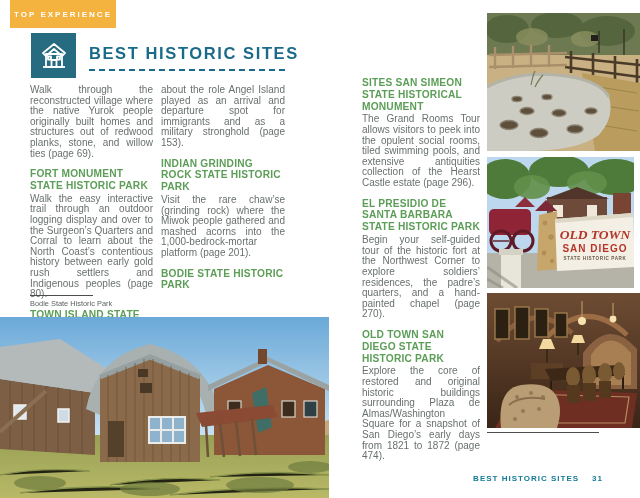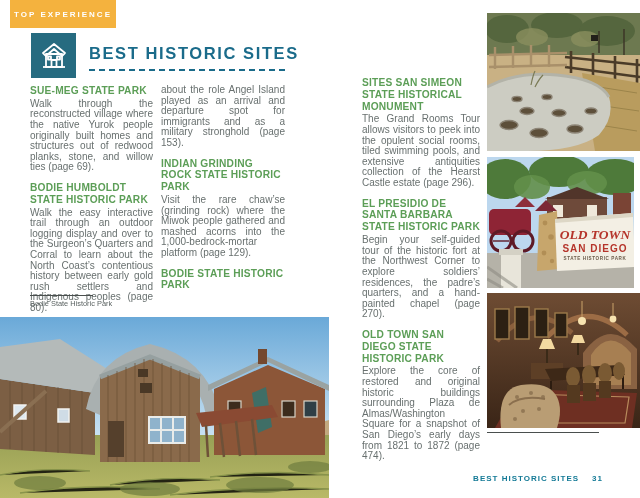--- a/index.html
+++ b/index.html
@@ -71,40 +71,39 @@
         <line x1="6" y1="28" x2="28" y2="28"></line>
       </g>
     </svg>
   </div>
 
   <h1 class="page-title">BEST HISTORIC SITES</h1>
   <div class="title-dashes"></div>
 
   <div class="col col1">
     <section>
-      <h2>SUE-MEG STATE PARK</h2>
       <p>Walk through the reconstructed village where the native Yurok people originally built homes and structures out of redwood planks, stone, and willow ties (page 69).</p>
     </section>
     <section>
-      <h2>BODIE HUMBOLDT STATE HISTORIC PARK</h2>
+      <h2>FORT MONUMENT STATE HISTORIC PARK</h2>
       <p>Walk the easy interactive trail through an outdoor logging display and over to the Surgeon’s Quarters and Corral to learn about the North Coast’s contentious history between early gold rush settlers and Indigenous peoples (page 80).</p>
     </section>
     <section>
       <h2>TOWN ISLAND STATE PARK</h2>
       <p>Visit the US Immigration Museum and artillery batteries to learn more</p>
     </section>
   </div>
 
   <div class="col col2">
     <section>
       <p>about the role Angel Island played as an arrival and departure spot for immigrants and as a military stronghold (page 153).</p>
     </section>
     <section>
       <h2>INDIAN GRINDING ROCK STATE HISTORIC PARK</h2>
-      <p>Visit the rare chaw’se (grinding rock) where the Miwok people gathered and mashed acorns into the 1,000-bedrock-mortar platform (page 129).</p>
+      <p>Visit the rare chaw’se (grinding rock) where the Miwok people gathered and mashed acorns into the 1,000-bedrock-mortar platform (page 201).</p>
     </section>
     <section>
       <h2>BODIE STATE HISTORIC PARK</h2>
     </section>
   </div>
 
   <div class="col col3">
     <section>
       <h2>SITES SAN SIMEON STATE HISTORICAL MONUMENT</h2>
       <p>The Grand Rooms Tour allows visitors to peek into the opulent social rooms, tiled swimming pools, and extensive antiquities collection of the Hearst Castle estate (page 296).</p>

